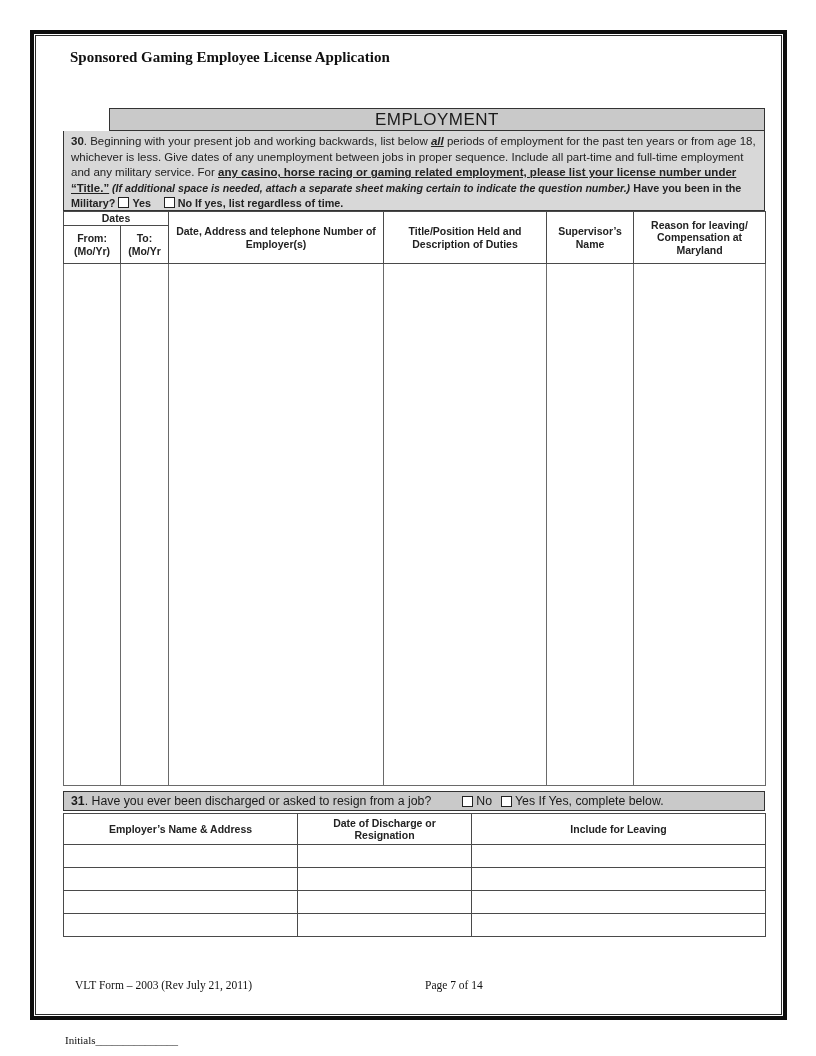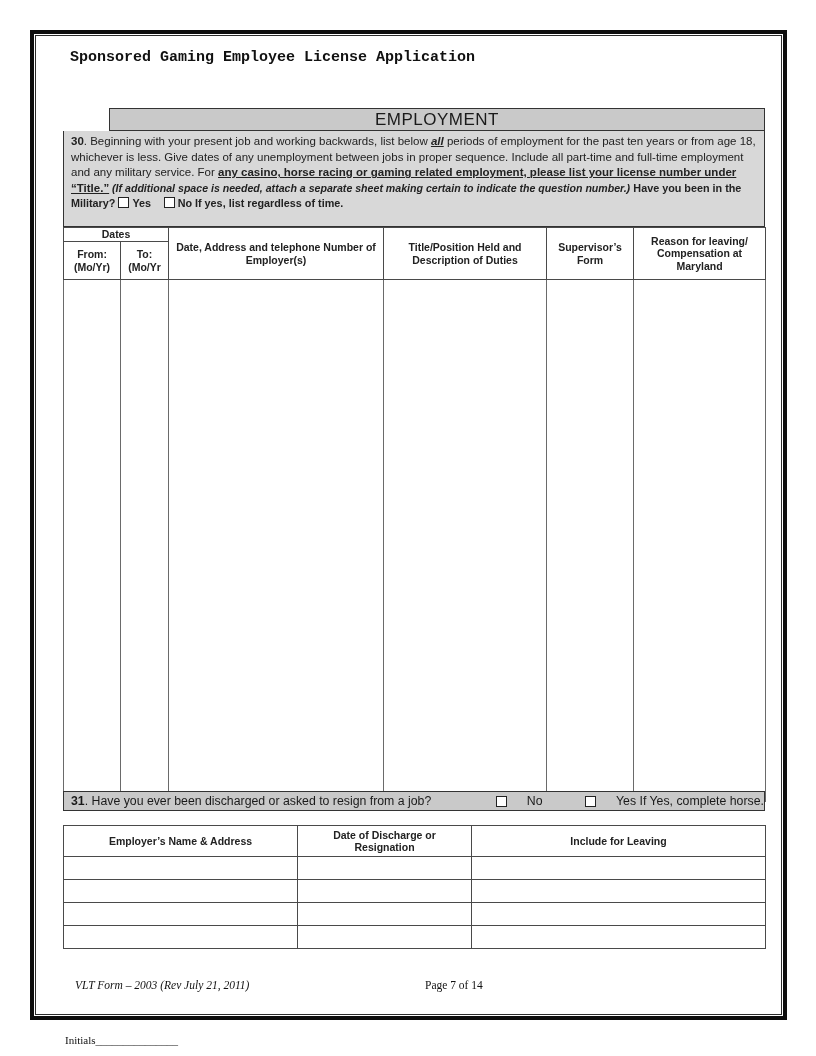--- a/index.html
+++ b/index.html
@@ -3,52 +3,52 @@
 <meta charset="utf-8">
 <style>
   * { margin:0; padding:0; box-sizing:border-box; }
   html,body { width:816px; height:1056px; background:#ffffff; font-family:"Liberation Sans", sans-serif; }
   body { position:relative; }
 
   .page-frame { position:absolute; left:30px; top:30px; width:757px; height:990px; border:4px solid #0d0d0d; }
   .page-inner { position:absolute; inset:1px; border:1px solid #2b2b2b; }
 
   
-  .titles-row { position:absolute; top:13px; left:0; right:0; display:flex; justify-content:space-between; padding:0 50px 0 34px; font-family:Liberation Mono, monospace; font-weight:bold; font-size:15px; color:#111; }
+  .titles-row { position:absolute; top:13px; left:0; right:0; display:flex; justify-content:space-between; padding:0 50px 0 34px; font-family:Liberation Serif, serif; font-weight:bold; font-size:15px; color:#111; }
 
   
   .emp-section { position:absolute; left:27px; top:72px; width:702px; }
   .section-bar { height:23px; background:#c9c9c9; border:1px solid #333; text-align:center; font-size:17px; line-height:21px; color:#1a1a1a; letter-spacing:.5px;margin-left:46px; }
-  .q30-block { background:#d8d8d8; border:1px solid #333; border-top:none; height:96px; padding:3px 7px 2px 7px; font-size:11.5px; line-height:15.6px; color:#222; overflow:hidden; }
+  .q30-block { background:#d8d8d8; border:1px solid #333; border-top:none; height:80px; padding:3px 7px 2px 7px; font-size:11.5px; line-height:15.6px; color:#222; overflow:hidden; }
   .q30-block .u { text-decoration:underline; }
   .q30-block b.em { font-weight:bold; text-decoration:underline; }
   .q30-block .note { font-size:10.6px; font-weight:bold; font-style:italic; }
   .q30-block .mil { font-size:10.8px; font-weight:bold; }
 
   .cb { display:inline-block; width:11px; height:11px; border:1.4px solid #222; background:#fff; vertical-align:-1px; margin:0 3px; }
 
   table { border-collapse:collapse; table-layout:fixed; width:702px; background:#fff; }
   .emp-table { border:1.5px solid #2e2e2e; border-top:none; }
   .emp-table th { border:1px solid #4a4a4a; font-size:10.5px; line-height:12.5px; font-weight:bold; color:#222; padding:1px 4px; text-align:center; vertical-align:middle; }
   .emp-table th.dates-h { height:14px; padding:0; }
   .emp-table tr.subhead th { height:38px; }
   .emp-table td { border:1px solid #6a6a6a; height:522px; }
 
   
   .q31-section { position:absolute; left:27px; top:755px; width:702px; }
-  .q31-bar { height:20px; background:#c9c9c9; border:1px solid #333; display:flex; align-items:center; padding-left:7px; font-size:12.3px; color:#1a1a1a;justify-content:space-between; }
+  .q31-bar { height:20px; background:#c9c9c9; border:1px solid #333; display:flex; align-items:center; padding-left:7px; font-size:12.3px; color:#1a1a1a; }
   .q31-bar .gap1 { width:28px; }
   .q31-bar .gap2 { width:6px; }
-  .dis-table { margin-top:14px; border:1.5px solid #2e2e2e; }
+  .dis-table { margin-top:2px; border:1.5px solid #2e2e2e; }
   .dis-table th { border:1px solid #4a4a4a; font-size:10.5px; line-height:12.5px; font-weight:bold; color:#222; padding:2px 4px; text-align:center; vertical-align:middle; height:31px; }
   .dis-table td { border:1px solid #4a4a4a; height:23px; }
 
   
   .footer { position:absolute; left:27px; top:943px; width:702px; font-family:"Liberation Serif", serif; font-size:11.5px; color:#111; }
-  .footer .form-id { position:absolute; left:12px; top:0;font-style:italic; }
+  .footer .form-id { position:absolute; left:12px; top:0; }
   .footer .page-num { position:absolute; left:340px; top:0;margin-left:22px; }
   .footer .initials { position:absolute; left:2px; top:15px; font-size:11px;margin-top:40px; }
 </style>
 </head>
 <body>
 
 <div class="page-frame">
   <div class="page-inner">
 
     <div class="titles-row">
@@ -67,21 +67,21 @@
             <col style="width:215px">
             <col style="width:163px">
             <col style="width:87px">
             <col style="width:132px">
         </colgroup>
         <thead>
           <tr>
             <th colspan="2" class="dates-h">Dates</th>
             <th rowspan="2">Date, Address and telephone Number of Employer(s)</th>
             <th rowspan="2">Title/Position Held and Description of Duties</th>
-            <th rowspan="2">Supervisor’s Form</th>
+            <th rowspan="2">Supervisor’s Name</th>
             <th rowspan="2">Reason for leaving/ Compensation at Maryland</th>
           </tr>
           <tr class="subhead">
             <th>From: (Mo/Yr)</th>
             <th>To: (Mo/Yr</th>
           </tr>
         </thead>
         <tbody>
           <tr>
             <td></td>
@@ -96,21 +96,21 @@
     </div>
 
     <div class="q31-section">
       <div class="q31-bar">
         <span><b>31</b><span>.  Have you ever been discharged or asked to resign from a job?</span></span>
         <span class="gap1"></span>
         <span class="cb"></span>
         <span>No</span>
         <span class="gap2"></span>
         <span class="cb"></span>
-        <span>Yes  If Yes, complete horse.</span>
+        <span>Yes  If Yes, complete below.</span>
       </div>
 
       <table class="dis-table">
         <colgroup>
           <col style="width:234px">
             <col style="width:174px">
             <col style="width:294px">
         </colgroup>
         <thead>
           <tr>

